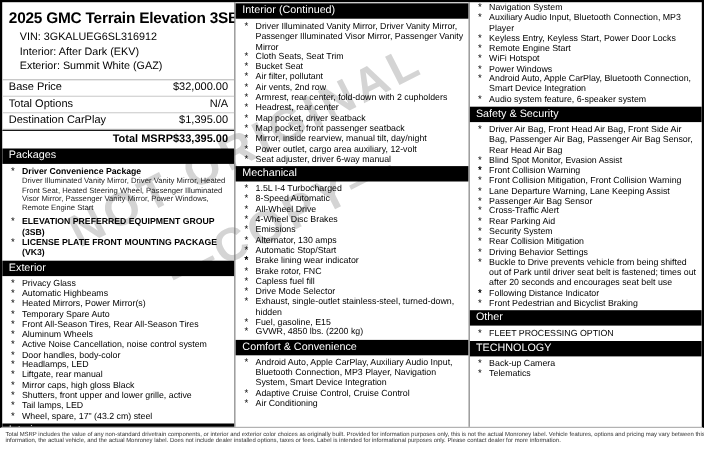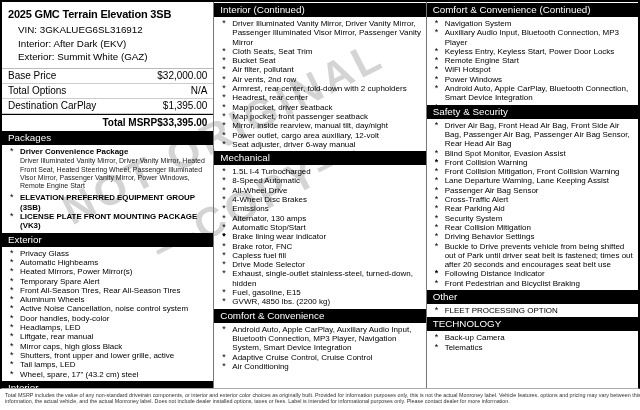--- a/index.html
+++ b/index.html
@@ -33,21 +33,21 @@
     width: 640px; height: 389px;
     border: 2px solid #000;
     border-bottom: 1px solid #aaa;
     display: flex;
     background: transparent;
   }
   .col { flex: 1 1 0; overflow: hidden; border-right: 1px solid #777; }
   .col:last-child { border-right: none; }
 
   
-  .vtitle { font-size: 11px; font-weight: bold; letter-spacing: -0.2px; padding: 6px 6px 3px 6px; white-space: nowrap; }
+  .vtitle { font-size: 14px; font-weight: bold; letter-spacing: -0.2px; padding: 6px 6px 3px 6px; white-space: nowrap; }
   .vinfo  { font-size: 9.8px; line-height: 13.5px; padding: 0 6px; margin-left: 10px; }
   .pricing { margin-top: 4px; border-top: 1px solid #bbb; }
   .prow { display: flex; justify-content: space-between; font-size: 10px; padding: 1.5px 6px; border-bottom: 1px solid #ccc; }
   .prow:last-child { border-bottom: none; }
   .ptotal { font-weight: bold; border-top: 1px solid #000; padding: 2px 6px; display: flex; justify-content: flex-end; font-size: 10px; }
 
   .bar {
     background: #000; color: #fff;
     font-size: 9.8px; line-height: 12px;
     padding: 1px 6px 1px 6px;
@@ -124,21 +124,21 @@
 
       <div class="bar">Exterior</div>
       <ul class="flist">
 
           <li><span class="bullet">*</span><span>Privacy Glass</span></li>
 
           <li><span class="bullet">*</span><span>Automatic Highbeams</span></li>
 
           <li><span class="bullet">*</span><span>Heated Mirrors, Power Mirror(s)</span></li>
 
-          <li><span class="bullet">*</span><span>Temporary Spare Alert</span></li>
+          <li><span class="bullet">*</span><span>Temporary Spare Auto</span></li>
 
           <li><span class="bullet">*</span><span>Front All-Season Tires, Rear All-Season Tires</span></li>
 
           <li><span class="bullet">*</span><span>Aluminum Wheels</span></li>
 
           <li><span class="bullet">*</span><span>Active Noise Cancellation, noise control system</span></li>
 
           <li><span class="bullet">*</span><span>Door handles, body-color</span></li>
 
           <li><span class="bullet">*</span><span>Headlamps, LED</span></li>
@@ -228,38 +228,37 @@
 
           <li><span class="bullet">*</span><span>Android Auto, Apple CarPlay, Auxiliary Audio Input, Bluetooth Connection, MP3 Player, Navigation System, Smart Device Integration</span></li>
 
           <li><span class="bullet">*</span><span>Adaptive Cruise Control, Cruise Control</span></li>
 
           <li><span class="bullet">*</span><span>Air Conditioning</span></li>
         </ul>
     </div>
 
     <div class="col">
-      <div class="bar">Comfort &amp; Convenience (Continued)</div>
       <ul class="flist">
 
           <li><span class="bullet">*</span><span>Navigation System</span></li>
 
           <li><span class="bullet">*</span><span>Auxiliary Audio Input, Bluetooth Connection, MP3 Player</span></li>
 
           <li><span class="bullet">*</span><span>Keyless Entry, Keyless Start, Power Door Locks</span></li>
 
           <li><span class="bullet">*</span><span>Remote Engine Start</span></li>
 
           <li><span class="bullet">*</span><span>WiFi Hotspot</span></li>
 
           <li><span class="bullet">*</span><span>Power Windows</span></li>
 
           <li><span class="bullet">*</span><span>Android Auto, Apple CarPlay, Bluetooth Connection, Smart Device Integration</span></li>
 
-          <li><span class="bullet">*</span></li>
+          <li><span class="bullet">*</span><span>Audio system feature, 6-speaker system</span></li>
         </ul>
 
       <div class="bar">Safety &amp; Security</div>
       <ul class="flist">
 
           <li><span class="bullet">*</span><span>Driver Air Bag, Front Head Air Bag, Front Side Air Bag, Passenger Air Bag, Passenger Air Bag Sensor, Rear Head Air Bag</span></li>
 
           <li><span class="bullet">*</span><span>Blind Spot Monitor, Evasion Assist</span></li>
 
           <li><span class="bullet">*</span></li>

